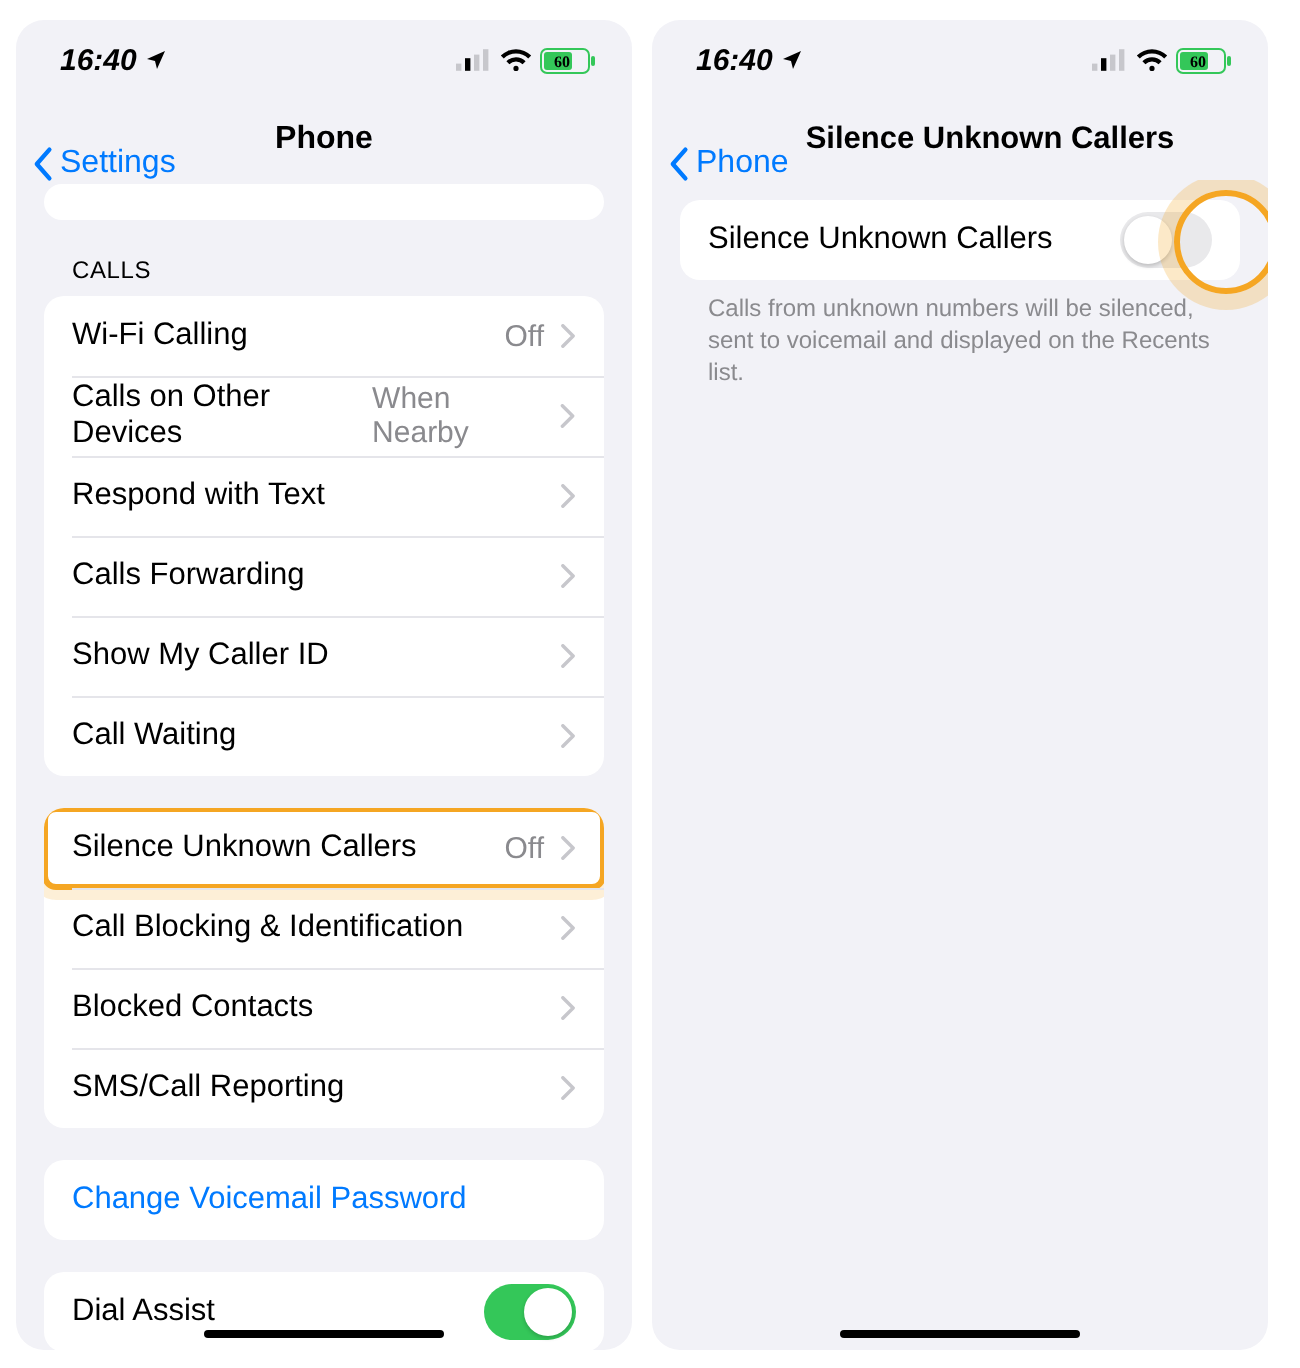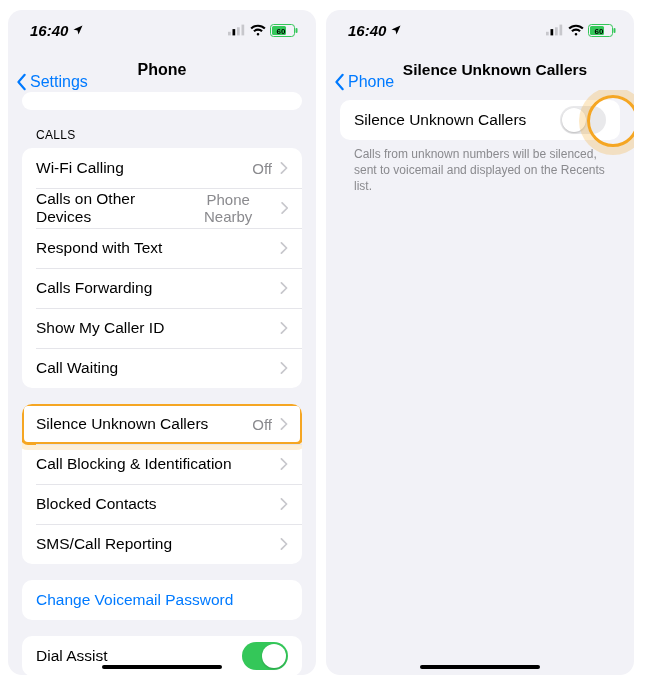--- a/index.html
+++ b/index.html
@@ -27,21 +27,21 @@
     height: 40px;
     display: flex;
     align-items: center;
     justify-content: space-between;
     padding: 0 18px 0 22px;
     font-size: 15px;
     font-weight: 600;
     color: #000;
   }
   .sb-left { display: flex; align-items: center; gap: 4px; font-style: italic; }
-  .sb-right { display: flex; align-items: center; gap: 4px; }
+  .sb-right { display: flex; align-items: center; gap: 4px; font-family: Liberation Serif, serif; }
   .sb-right svg { display: block; }
   
   .navbar {
     height: 40px;
     position: relative;
     display: flex;
     align-items: center;
   }
   .back {
     position: absolute;
@@ -102,21 +102,20 @@
     right: 0;
     height: 1px;
     background: #e5e5ea;
   }
   .row .trail {
     display: flex;
     align-items: center;
     gap: 8px;
     color: #8a8a8e;
     font-size: 15px;
-    text-align: center;
   }
   .chev { width: 8px; height: 12px; display: block; }
   .link-row { color: #007aff; }
   .spacer { height: 16px; }
   .footer-text {
     font-size: 12px;
     color: #8a8a8e;
     padding: 6px 14px 0 14px;
     line-height: 1.35;
   }
@@ -220,21 +219,21 @@
         <span class="trail">
             <span>Off</span>
             <svg class="chev" viewBox="0 0 8 14" fill="none" stroke="#c7c7cc" stroke-width="2" stroke-linecap="round" stroke-linejoin="round">
               <polyline points="1,1 7,7 1,13"></polyline>
             </svg>
           </span>
       </div>
       <div class="row">
         <span>Calls on Other Devices</span>
         <span class="trail">
-            <span>Phone Nearby</span>
+            <span>When Nearby</span>
             <svg class="chev" viewBox="0 0 8 14" fill="none" stroke="#c7c7cc" stroke-width="2" stroke-linecap="round" stroke-linejoin="round">
               <polyline points="1,1 7,7 1,13"></polyline>
             </svg>
           </span>
       </div>
       <div class="row">
         <span>Respond with Text</span>
         <span class="trail">
             <svg class="chev" viewBox="0 0 8 14" fill="none" stroke="#c7c7cc" stroke-width="2" stroke-linecap="round" stroke-linejoin="round">
               <polyline points="1,1 7,7 1,13"></polyline>

